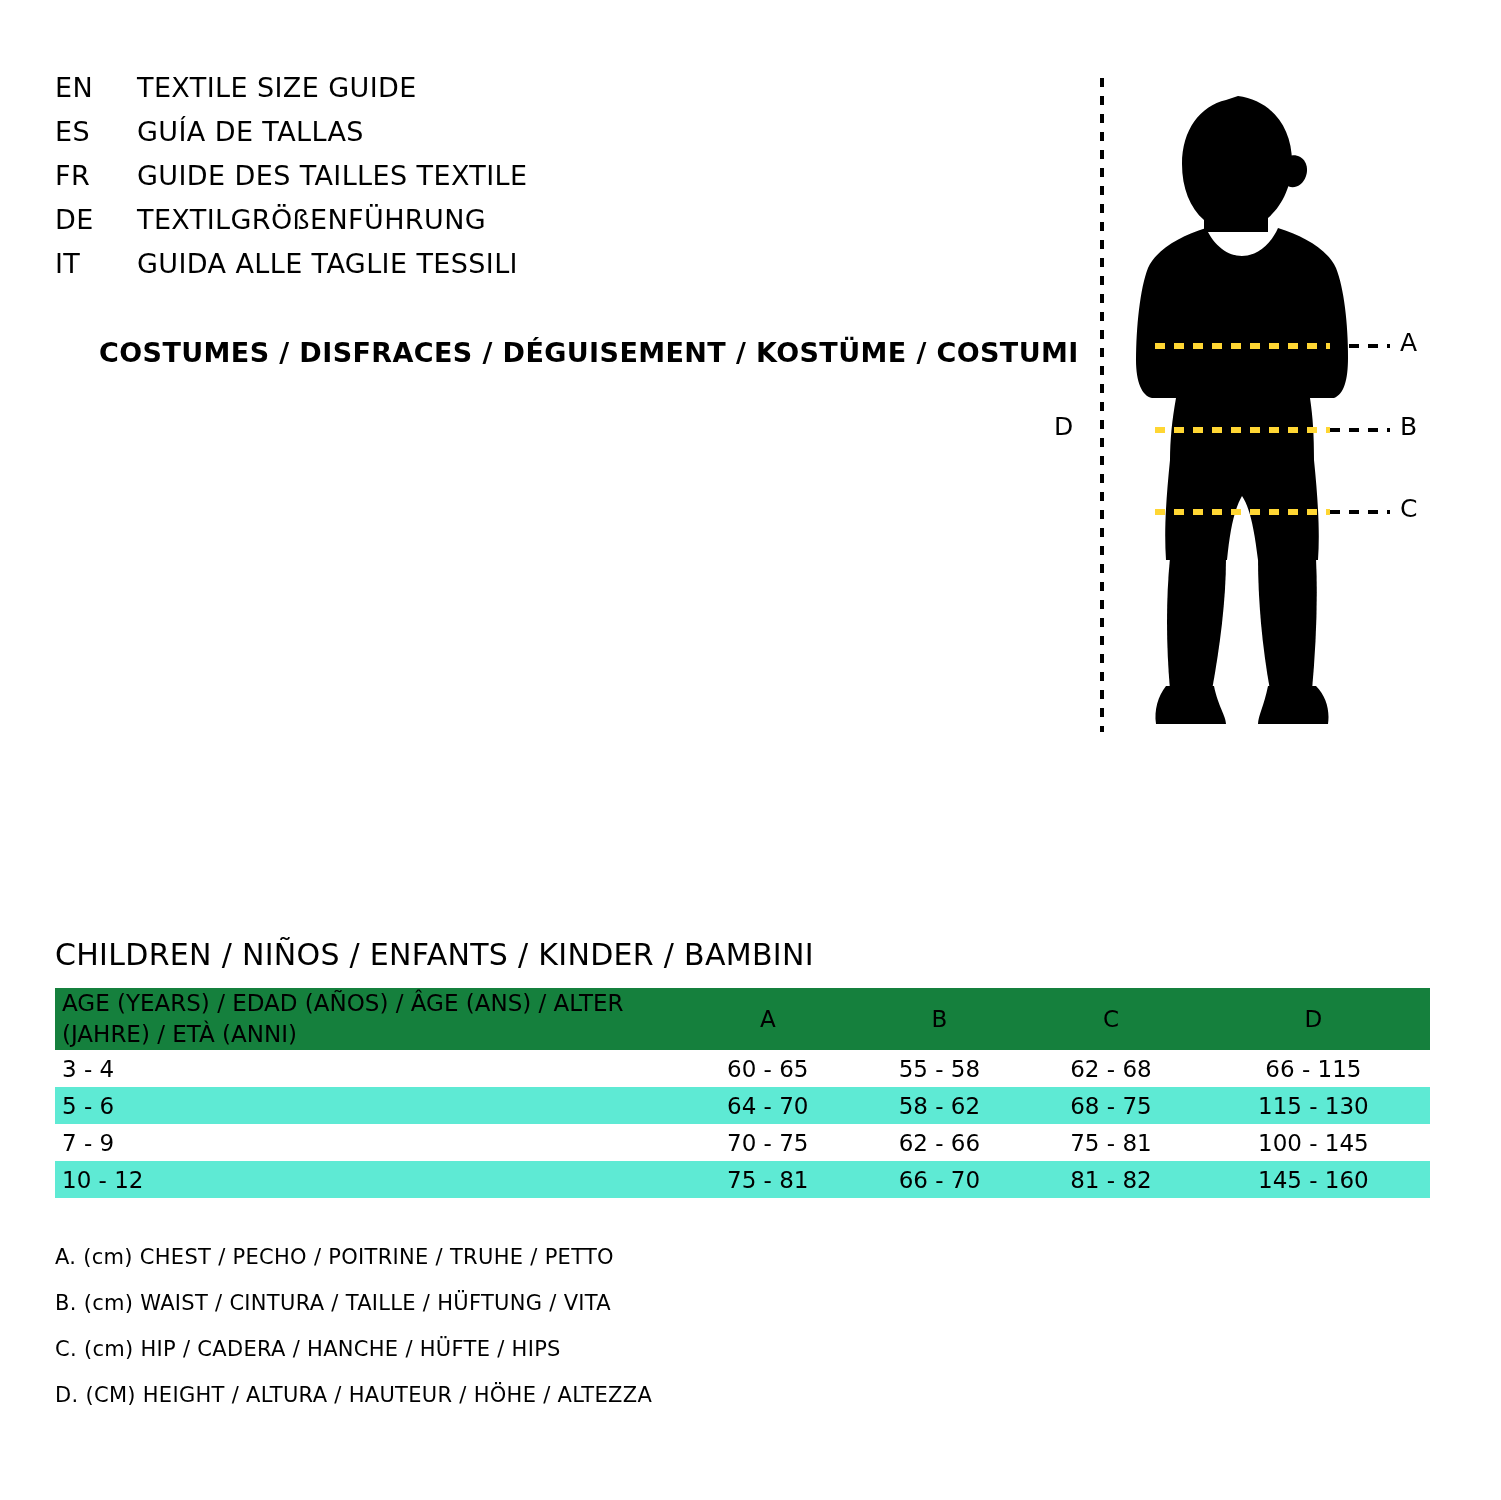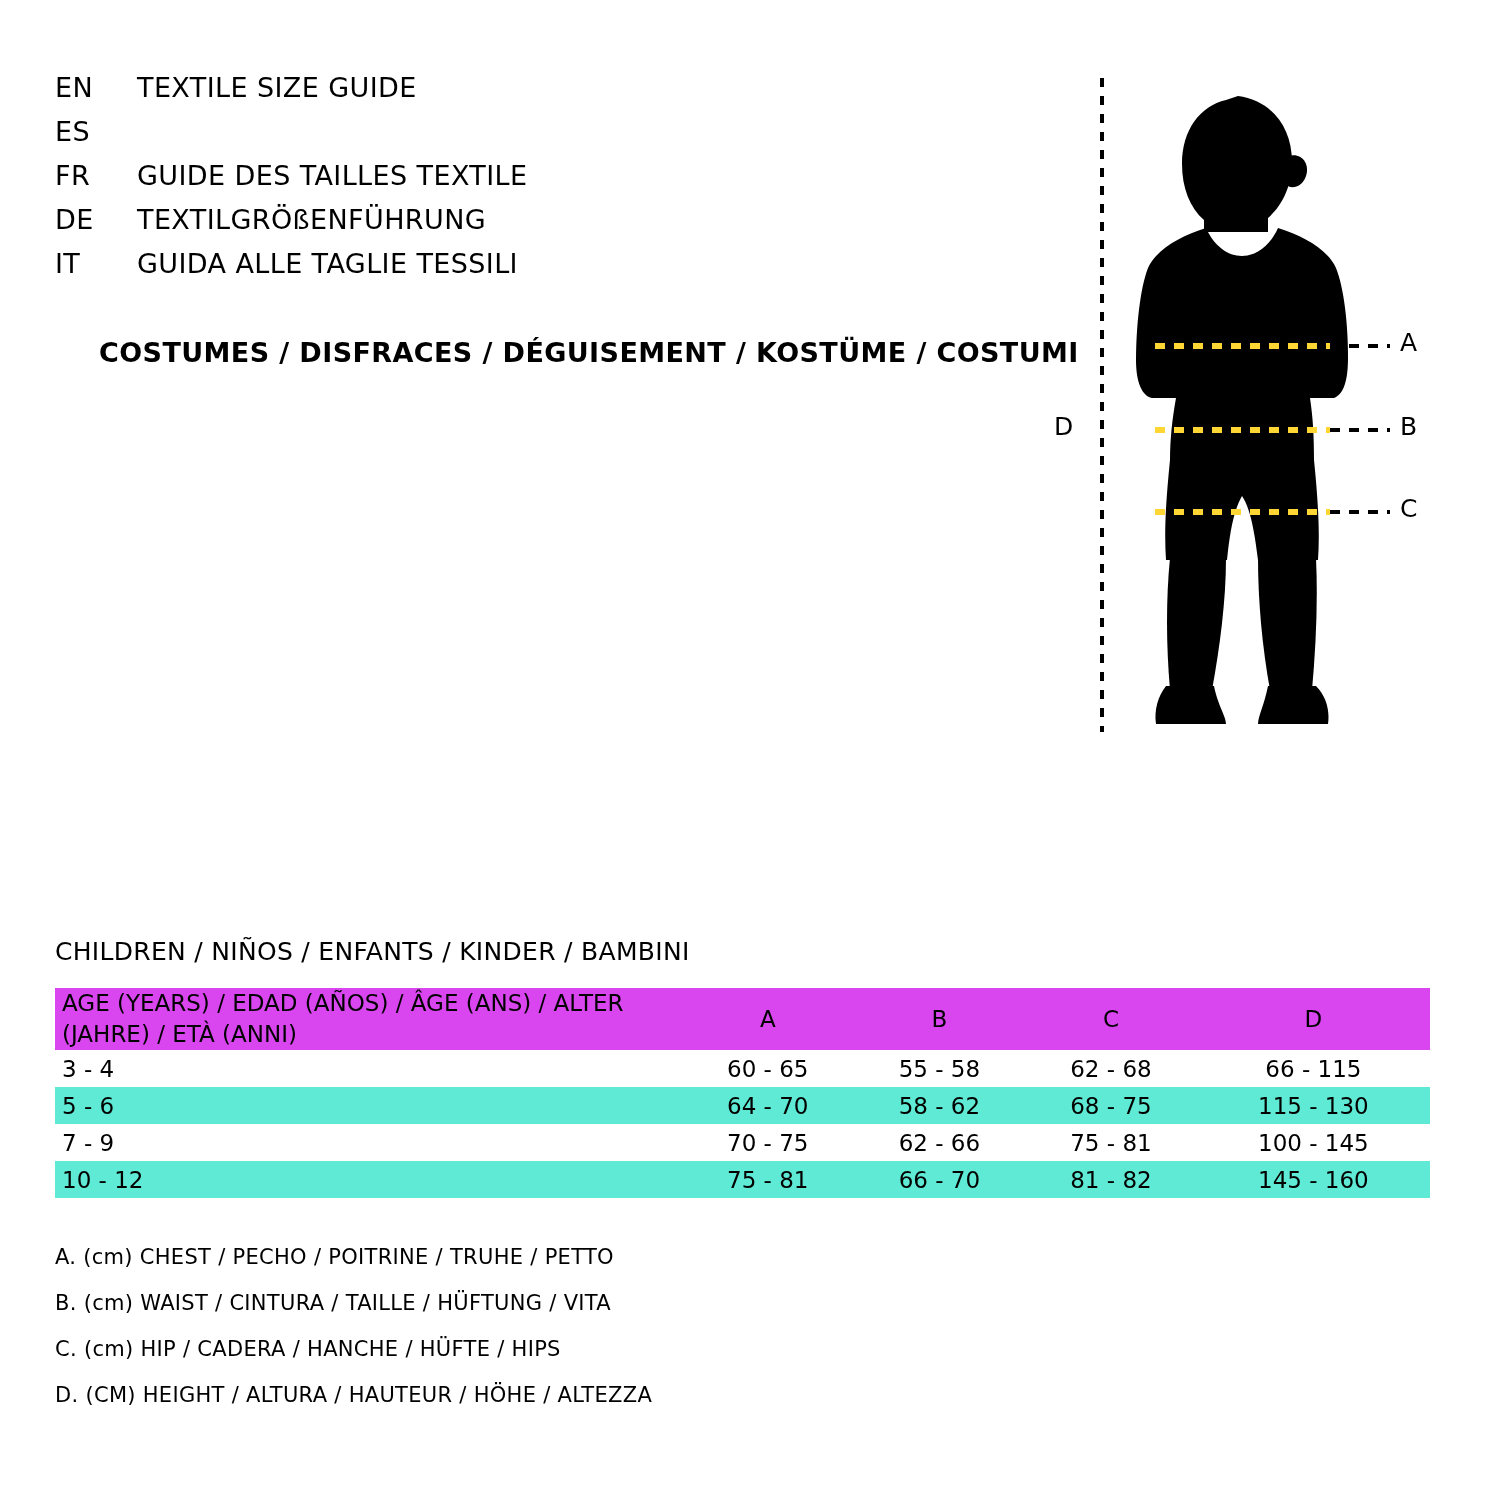--- a/index.html
+++ b/index.html
@@ -74,21 +74,21 @@
   .label-D { left: 24px; top: 352px; }
   .label-A { left: 370px; top: 268px; }
   .label-B { left: 370px; top: 352px; }
   .label-C { left: 370px; top: 434px; }
 
   
   .children-title {
     position: absolute;
     left: 55px;
     top: 937px;
-    font-size: 25px;
+    font-size: 30px;
     letter-spacing: 0.3px;
   }
   table.size-table {
     position: absolute;
     left: 55px;
     top: 988px;
     width: 1375px;
     border-collapse: collapse;
     font-size: 23px;
   }
@@ -100,21 +100,21 @@
     height: 37px;
     vertical-align: middle;
   }
   table.size-table th.first,
   table.size-table td.first {
     text-align: left;
     padding-left: 7px;
     width: 620px;
   }
   thead tr {
-    background: #d946ef;
+    background: #15803d;
   }
   thead th {
     height: 70px;
   }
   thead th.first {
     line-height: 1.35;
   }
   tbody tr.odd { background: #ffffff; margin-top: 48px; }
   tbody tr.even { background: #5eead4; margin-left: 43px; }
 
@@ -135,20 +135,21 @@
 
 <div class="page">
 
   <div class="lang-block">
     <div class="lang-row">
       <div class="lang-code">EN</div>
       <div class="lang-text">TEXTILE SIZE GUIDE</div>
     </div>
     <div class="lang-row">
       <div class="lang-code">ES</div>
+      <div class="lang-text">GUÍA DE TALLAS</div>
     </div>
     <div class="lang-row">
       <div class="lang-code">FR</div>
       <div class="lang-text">GUIDE DES TAILLES TEXTILE</div>
     </div>
     <div class="lang-row">
       <div class="lang-code">DE</div>
       <div class="lang-text">TEXTILGRÖßENFÜHRUNG</div>
     </div>
     <div class="lang-row">

